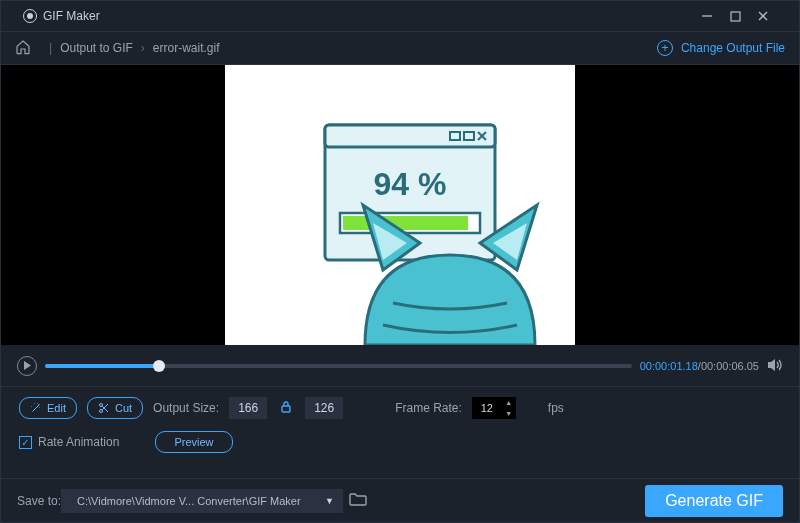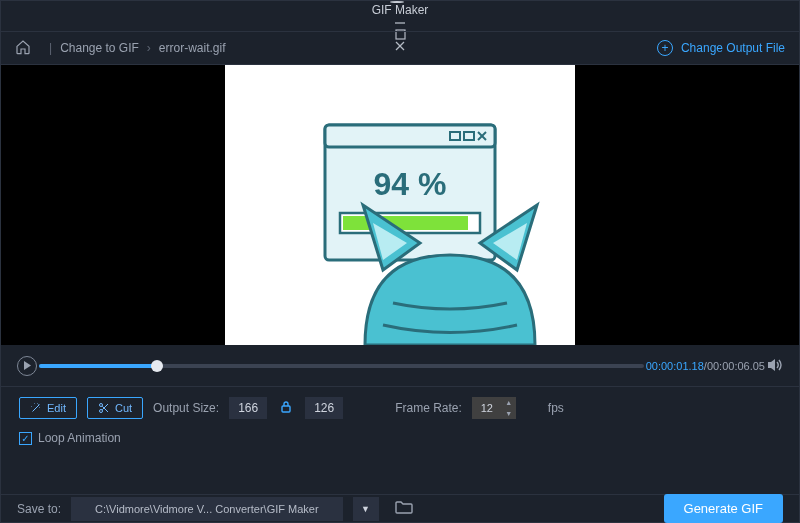--- a/index.html
+++ b/index.html
@@ -1,67 +1,67 @@
 <!DOCTYPE html>
 <html><head>
 <meta charset="utf-8">
 <style>
   * { margin: 0; padding: 0; box-sizing: border-box; font-family: -apple-system, Segoe UI, Arial, sans-serif; }
   body { background: #0d0d0d; width: 800px; height: 523px; overflow: hidden; user-select: none; }
   .app { width: 800px; height: 523px; background: #1c222c; display: flex; flex-direction: column; border: 1px solid #2b323f; }
 
   
-  .titlebar { height: 30px; display: flex; align-items: center; padding: 0 22px; color: #c8cdd6; font-size: 12px; flex-direction: column; }
+  .titlebar { height: 30px; display: flex; align-items: center; padding: 0 22px; color: #c8cdd6; font-size: 12px; }
   .titlebar .logo { width: 14px; height: 14px; border-radius: 50%; border: 1.5px solid #c8cdd6; margin-right: 6px; position: relative; }
   .titlebar .logo::after { content: ""; position: absolute; inset: 3px; border-radius: 50%; background: #c8cdd6; }
   .titlebar .spacer { flex: 1; }
   .winbtn { width: 28px; height: 28px; display: flex; align-items: center; justify-content: center; color: #b4bac5; cursor: pointer; }
   .winbtn svg { stroke: currentColor; }
 
   
   .crumbs { height: 34px; border-top: 1px solid #2b323f; border-bottom: 1px solid #2b323f; display: flex; align-items: center; padding: 0 14px; color: #9aa2b0; font-size: 12px; }
   .crumbs .home-icon { margin-right: 10px; }
   .crumbs .sep { margin: 0 8px; color: #5c6472; }
   .crumbs .spacer { flex: 1; }
   .change-src { display: flex; align-items: center; color: #3aa7ff; cursor: pointer; }
   .change-src .plus { width: 16px; height: 16px; border: 1.5px solid #3aa7ff; border-radius: 50%; display: flex; align-items: center; justify-content: center; font-size: 12px; line-height: 1; margin-right: 8px; }
 
   
   .stage { flex: 0 0 280px; background: #000; display: flex; align-items: flex-end; justify-content: center; }
   .frame { width: 350px; height: 280px; background: #fff; display: flex; align-items: center; justify-content: center; position: relative; }
 
   
-  .timeline { height: 42px; display: flex; align-items: center; padding: 0 16px; gap: 2px; color: #9aa2b0; font-size: 11px; border-bottom: 1px solid #2b323f; }
+  .timeline { height: 42px; display: flex; align-items: center; padding: 0 16px; gap: 8px; color: #9aa2b0; font-size: 11px; border-bottom: 1px solid #2b323f; }
   .play-btn { width: 20px; height: 20px; border: 1.5px solid #7e8796; border-radius: 50%; display: flex; align-items: center; justify-content: center; cursor: pointer; }
   .track { flex: 1; height: 4px; background: #3b4352; border-radius: 2px; position: relative; }
   .track .fill { position: absolute; left: 0; top: 0; bottom: 0; width: 19.5%; background: #3aa7ff; border-radius: 2px; }
   .track .thumb { position: absolute; left: 19.5%; top: 50%; width: 12px; height: 12px; background: #e6e9ef; border-radius: 50%; transform: translate(-50%, -50%); }
   .time-cur { color: #3aa7ff; }
   .vol { cursor: pointer; }
 
   
   .controls { padding: 10px 18px 4px; color: #9aa2b0; font-size: 12px; }
   .row { display: flex; align-items: center; gap: 10px; margin-bottom: 12px; }
-  .btn-outline { border: 1px solid #3aa7ff; color: #72b9ff; padding: 4px 10px; border-radius: 2px; display: inline-flex; align-items: center; gap: 5px; cursor: pointer; font-size: 11px; }
+  .btn-outline { border: 1px solid #3aa7ff; color: #72b9ff; padding: 4px 10px; border-radius: 10px; display: inline-flex; align-items: center; gap: 5px; cursor: pointer; font-size: 11px; }
   .btn-outline.small { padding: 4px 18px; }
   .ctl-label { color: #9aa2b0; }
   .num-input { width: 38px; height: 22px; background: #2a3140; border: none; color: #cfd4de; font-size: 12px; text-align: center; }
   .lock { color: #3aa7ff; margin: 0 4px; }
-  .fps-wrap { display: inline-flex; align-items: center; background: #404040; }
+  .fps-wrap { display: inline-flex; align-items: center; background: #000000; }
   .fps-input { width: 30px; height: 22px; background: transparent; border: none; color: #cfd4de; font-size: 11px; text-align: center; }
   .spin { display: flex; flex-direction: column; }
   .spin span { width: 14px; height: 11px; display: flex; align-items: center; justify-content: center; font-size: 7px; color: #9aa2b0; cursor: pointer; }
   .chk { width: 13px; height: 13px; border: 1px solid #3aa7ff; display: inline-flex; align-items: center; justify-content: center; color: #3aa7ff; font-size: 10px; margin-right: 6px; cursor: pointer; }
 
   
-  .footer { margin-top: auto; height: 28px; border-top: 1px solid #2b323f; display: flex; align-items: center; padding: 0 16px; gap: 10px; color: #9aa2b0; font-size: 12px; }
-  .path-box { background: #2a3140; height: 24px; display: flex; align-items: center; padding: 0 24px; min-width: 230px; color: #b6bcc8; font-size: 11px; }
+  .footer { margin-top: auto; height: 44px; border-top: 1px solid #2b323f; display: flex; align-items: center; padding: 0 16px; color: #9aa2b0; font-size: 12px; }
+  .path-box { background: #2a3140; height: 24px; display: flex; align-items: center; padding: 0 16px; min-width: 230px; color: #b6bcc8; font-size: 11px; }
   .dd-btn { width: 26px; height: 24px; background: #2a3140; display: flex; align-items: center; justify-content: center; cursor: pointer; color: #cfd4de; font-size: 9px; }
   .open-folder { cursor: pointer; margin-left: 6px; }
-  .gen-btn { margin-left: auto; background: #3aa7ff; color: #fff; padding: 7px 20px; border-radius: 3px; cursor: pointer; font-size: 13px; }
+  .gen-btn { margin-left: auto; background: #3aa7ff; color: #fff; padding: 7px 20px; border-radius: 3px; cursor: pointer; font-size: 16px; }
 </style>
 </head>
 <body>
 
 <div class="app">
 
   <div class="titlebar">
     <div class="logo"></div>
     <span>GIF Maker</span>
     <div class="spacer"></div>
@@ -83,21 +83,21 @@
     </div>
   </div>
 
   <div class="crumbs">
     <span class="home-icon">
       <svg width="16" height="16" viewBox="0 0 24 24" fill="none" stroke="#9aa2b0" stroke-width="1.8">
           <path d="M3 11l9-8 9 8v10a1 1 0 01-1 1h-5v-7h-6v7H4a1 1 0 01-1-1z"></path>
         </svg>
     </span>
     <span class="sep">|</span>
-    <span>Change to GIF</span>
+    <span>Output to GIF</span>
     <span class="sep">›</span>
     <span>error-wait.gif</span>
     <div class="spacer"></div>
     <div class="change-src">
       <span class="plus">+</span>
       <span>Change Output File</span>
     </div>
   </div>
 
   <div class="stage">
@@ -182,22 +182,25 @@
         <div class="spin">
           <span>▲</span>
           <span>▼</span>
         </div>
       </div>
       <span style="margin-left:22px">fps</span>
     </div>
     <div class="row">
       <label style="display:flex;align-items:center;cursor:pointer">
         <span class="chk">✓</span>
-        <span>Loop Animation</span>
+        <span>Rate Animation</span>
       </label>
+      <div class="btn-outline small" style="margin-left:26px">
+        <span>Preview</span>
+      </div>
     </div>
   </div>
 
   <div class="footer">
     <span>Save to:</span>
     <div class="path-box">
       <span>C:\Vidmore\Vidmore V... Converter\GIF Maker</span>
     </div>
     <div class="dd-btn">▼</div>
     <span class="open-folder">

